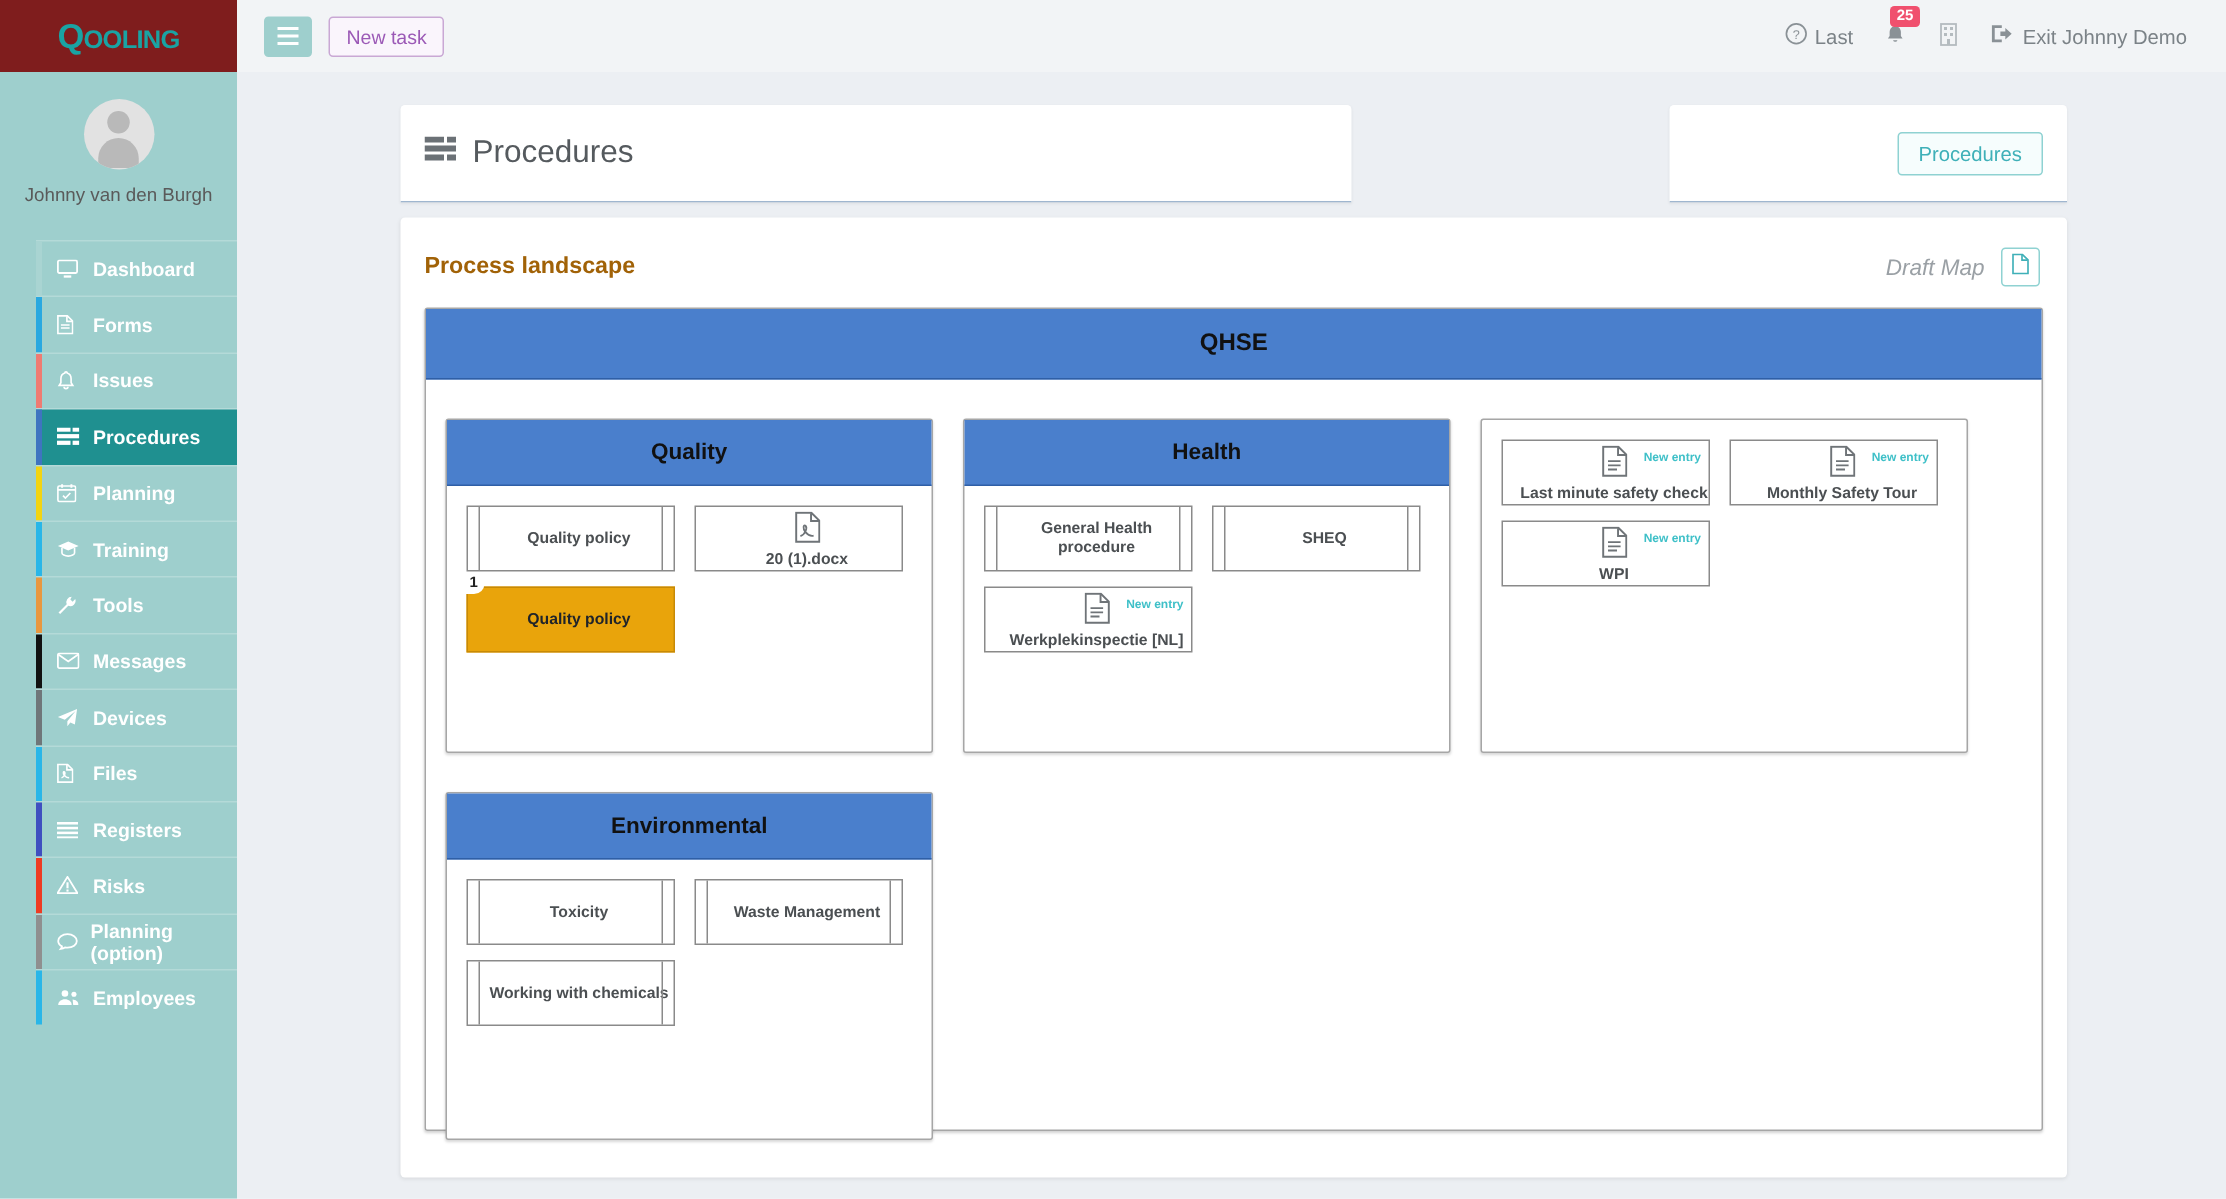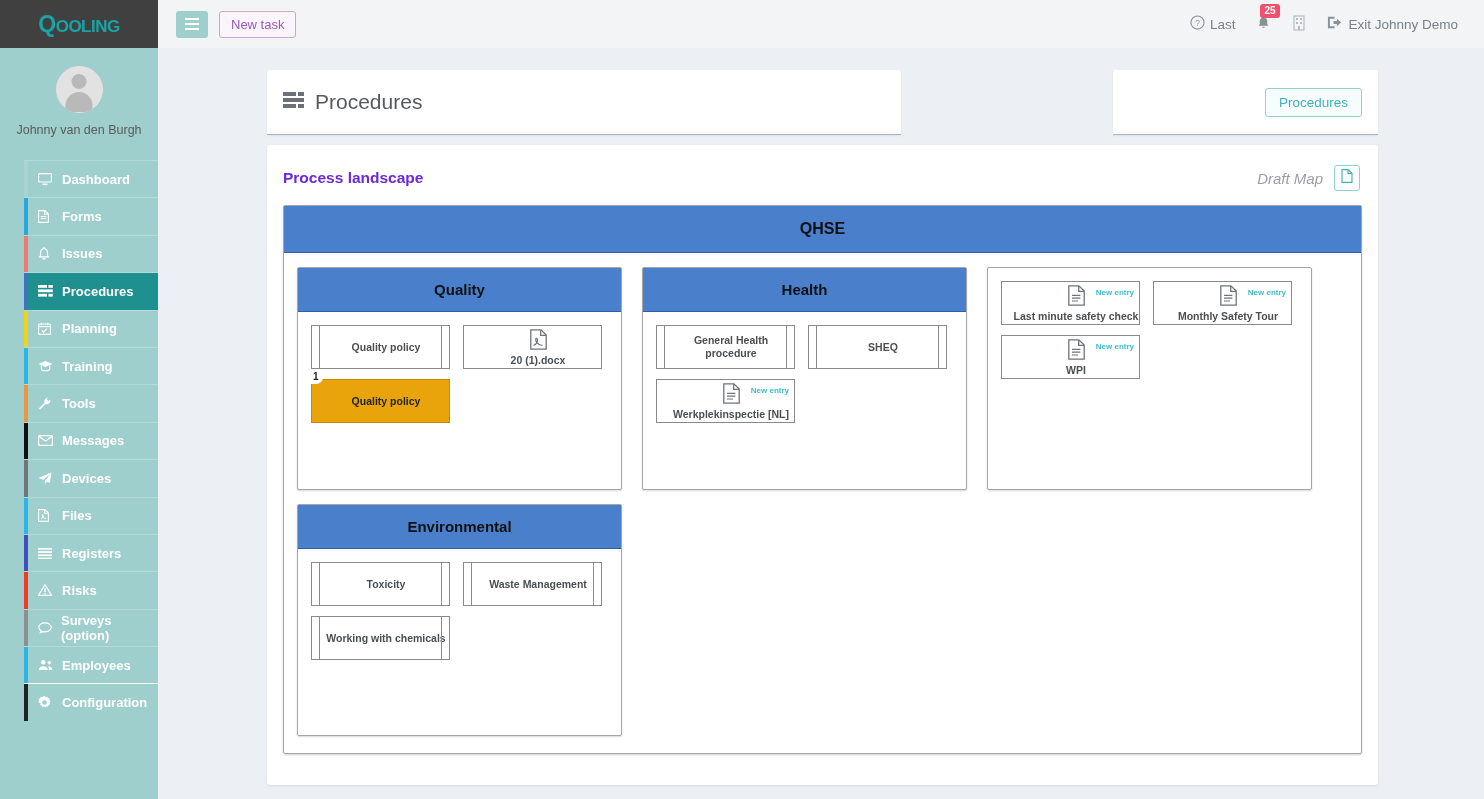--- a/index.html
+++ b/index.html
@@ -11,21 +11,21 @@
   }
 
   
   #sidebar {
     position: absolute; left: 0; top: 0;
     width: 158px; height: 799px;
     background: #9ecfcd;
     overflow: hidden;
   }
   .brand {
-    height: 48px; background: #404040;
+    height: 48px; background: #7f1d1d;
     display: flex; align-items: center; justify-content: center;
   }
   .brand-text {
     font-size: 23px; font-weight: bold; color: #1aa3a3;
     letter-spacing: -0.5px;
   }
   .brand-text .small { font-size: 17px; }
   .profile {
     padding: 18px 6px 16px; text-align: center;
   }
@@ -134,41 +134,41 @@
   .panel {
     margin: 10px 106px 0 109px;
     background: #fff; border-radius: 3px;
     box-shadow: 0 1px 3px rgba(0,0,0,.09);
     height: 640px;
   }
   .panel-head {
     display: flex; align-items: center;
     padding: 20px 18px 0 16px;
   }
-  .panel-title { font-size: 15.5px; font-weight: bold; color: #6d28d9; text-align: right; }
+  .panel-title { font-size: 15.5px; font-weight: bold; color: #a16207; text-align: right; }
   .panel-right { margin-left: auto; display: flex; align-items: center; gap: 11px; }
   .draft { font-style: italic; color: #9aa0a5; font-size: 15px; }
   .docbtn {
     width: 26px; height: 26px; border: 1px solid #8fd2d2;
     border-radius: 3px; background: #fff;
     display: flex; align-items: center; justify-content: center;
     cursor: pointer;
   }
 
   
   .map { margin: 14px 16px 0 16px; border: 1px solid #a6a6a6; border-radius: 2px; height: 549px;
          box-shadow: 0 1px 2px rgba(0,0,0,.18); }
   .qhse-bar {
     background: #4a7fcc; color: #111;
     height: 47px; display: flex; align-items: center; justify-content: center;
     font-size: 16px; font-weight: bold;
     border-bottom: 1px solid #2f5fa6;
   }
   .map-body { padding: 14px 13px; }
-  .grp-row { display: flex; gap: 20px; }
+  .grp-row { display: flex; gap: 20px; margin-top: 12px; }
   .grp {
     width: 325px; border: 1px solid #a6a6a6; border-radius: 2px;
     box-shadow: 0 1px 2px rgba(0,0,0,.16);
     background: #fff;
     margin-bottom: 14px;
   }
   .grp-head {
     background: #4a7fcc; border-bottom: 1px solid #2f5fa6;
     height: 44px; display: flex; align-items: center; justify-content: center;
     color: #111; font-size: 15px; font-weight: bold;
@@ -358,43 +358,33 @@
         </span>
         <span>Risks</span>
       </div>
       <div class="nav-item">
         <span class="accent" style="background: rgb(143, 143, 143);"></span>
         <span class="nav-ico">
           <svg width="14" height="12" viewBox="0 0 14 12">
             <path d="M7 .8C3.5.8.8 2.8.8 5.3c0 1.5 1 2.8 2.5 3.6-.2.9-.8 1.7-.8 1.7s1.8-.3 2.8-1a8 8 0 0 0 1.7.2c3.5 0 6.2-2 6.2-4.5S10.5.8 7 .8z" fill="none" stroke="#fff" stroke-width="1.2"></path>
           </svg>
         </span>
-        <span>Surveys (option)</span>
+        <span>Planning (option)</span>
       </div>
       <div class="nav-item">
         <span class="accent" style="background: rgb(41, 182, 232);"></span>
         <span class="nav-ico">
           <svg width="15" height="12" viewBox="0 0 15 12">
             <circle cx="5.3" cy="3.3" r="2.2" fill="#fff"></circle>
             <circle cx="11.3" cy="3.8" r="1.7" fill="#fff"></circle>
             <path d="M.8 11c0-2.3 2-3.8 4.5-3.8s4.5 1.5 4.5 3.8z" fill="#fff"></path>
             <path d="M10.4 7.3c2 .1 3.8 1.3 3.8 3.2v.5h-3.4z" fill="#fff"></path>
           </svg>
         </span>
         <span>Employees</span>
-      </div>
-      <div class="nav-item sep-strong">
-        <span class="accent" style="background: rgb(34, 34, 34);"></span>
-        <span class="nav-ico">
-          <svg width="13" height="13" viewBox="0 0 13 13">
-            <path d="M6.5 0 7.8 1.2l1.6-.5.6 1.6 1.7.2-.3 1.7 1.3 1.1-1.1 1.3.6 1.6-1.6.6-.5 1.7-1.7-.3-1.1 1.3-1.3-1.1-1.6.6-.6-1.6-1.7-.5.3-1.7L.1 5.9l1.1-1.3-.6-1.6 1.6-.6L2.7.7l1.7.3z" fill="#fff"></path>
-            <circle cx="6.5" cy="6.5" r="2.3" fill="#9ecfcd"></circle>
-          </svg>
-        </span>
-        <span>Configuration</span>
       </div>
     </div>
 </div>
 
 <div id="topbar">
   <div class="hamburger">
     <span></span>
       <span></span>
       <span></span>
   </div>

